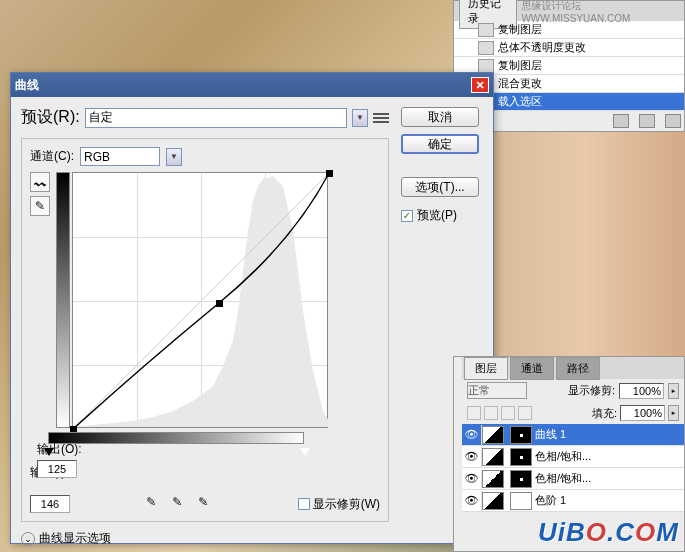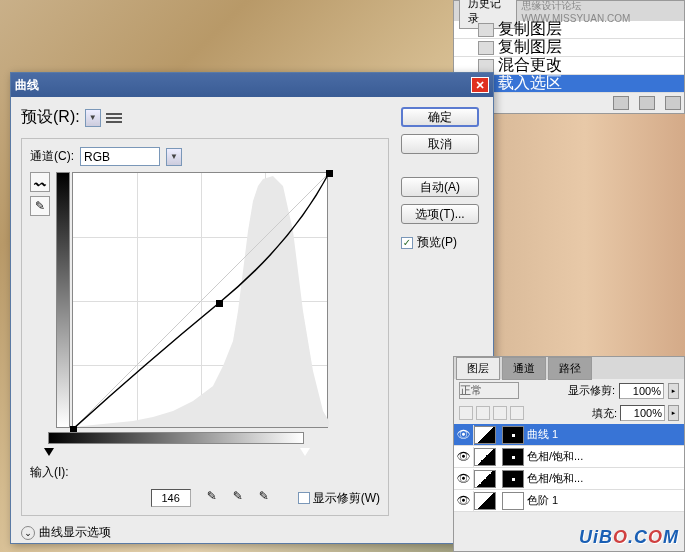--- a/index.html
+++ b/index.html
@@ -5,21 +5,21 @@
     * { box-sizing: border-box; margin: 0; padding: 0; }
     body { width: 685px; height: 552px; position: relative; font-family: "Microsoft YaHei", SimSun, sans-serif; font-size: 12px; background: #999; overflow: hidden; }
     .bg-image { position: absolute; width: 685px; height: 552px; background: linear-gradient(135deg, #c9b089 0%, #b89968 20%, #d4bb8f 40%, #e8d4b0 60%, #6b7a5c 100%); }
     .bg-skin { position: absolute; right: 0; top: 100px; width: 200px; height: 280px; background: linear-gradient(90deg, #d8b998 0%, #e8c9a8 50%, #d4aa88 100%); }
     
     
     .history-panel { position: absolute; right: 0; top: 0; width: 232px; background: #d946ef; border: 1px solid #999; }
     .history-header { background: #d8d8d8; height: 20px; display: flex; align-items: center; padding: 0 5px; font-size: 11px; }
     .history-tab { padding: 2px 8px; background: #ececec; border: 1px solid #999; margin-right: 4px; }
     .history-list { background: #fff; }
-    .history-item { display: flex; align-items: center; height: 18px; padding: 0 4px; border-bottom: 1px solid #ddd; font-size: 16px; }
+    .history-item { display: flex; align-items: center; height: 18px; padding: 0 4px; border-bottom: 1px solid #ddd; font-size: 11px; }
     .history-item.selected { background: #3874d6; color: #fff; }
     .history-indent { width: 20px; }
     .history-icon { width: 16px; height: 14px; background: #ddd; margin-right: 4px; border: 1px solid #999; }
     .history-icon.selected-icon { background: #fff; }
     .history-footer { display: flex; justify-content: flex-end; padding: 3px; gap: 10px; background: #ececec; }
     .hf-icon { width: 16px; height: 14px; background: #ccc; border: 1px solid #888; }
     
     
     .curves-dialog { position: absolute; left: 10px; top: 72px; width: 484px; height: 472px; background: #ececec; border: 1px solid #5a7aa5; box-shadow: 2px 2px 8px rgba(0,0,0,0.3); }
     .dialog-titlebar { height: 24px; background: linear-gradient(#4a6ca5, #3a5c95); display: flex; align-items: center; justify-content: space-between; padding: 0 4px; color: #fff; font-size: 12px; font-weight: bold; }
@@ -65,42 +65,42 @@
     .disclosure { display: flex; align-items: center; gap: 4px; margin-top: 8px; }
     .disc-icon { width: 14px; height: 14px; border: 1px solid #888; border-radius: 50%; display: flex; align-items: center; justify-content: center; font-size: 9px; }
     
     .btn { width: 78px; height: 20px; border: 1px solid #888; background: linear-gradient(#fefefe, #e4e4e4); border-radius: 3px; font-size: 12px; display: flex; align-items: center; justify-content: center; margin-bottom: 7px; }
     .btn.primary { border: 2px solid #5a7ad0; }
     .btn.disabled { color: #aaa; }
     .preview-check { display: flex; align-items: center; gap: 4px; margin-top: 10px; }
     .check { width: 12px; height: 12px; border: 1px solid #7a97b8; display: flex; align-items: center; justify-content: center; font-size: 10px; color: #2a6c2a; background: #fff; }
     
     
-    .layers-panel { position: absolute; right: 0; top: 356px; width: 232px; height: 196px; background: #ececec; border: 1px solid #999; font-size: 11px; }
+    .layers-panel { position: absolute; right: 0; top: 356px; width: 232px; height: 196px; background: #ececec; border: 1px solid #999; font-size: 11px; padding-left: 8px; }
     .layers-tabs { display: flex; align-items: center; height: 22px; background: #d8d8d8; }
     .layer-tab { padding: 3px 10px; border: 1px solid #999; background: #a3a3a3; margin-left: 2px; }
     .layer-tab.active { background: #ececec; }
     .layers-opts { display: flex; align-items: center; padding: 3px 5px; gap: 4px; }
     .opt-select { width: 60px; height: 17px; border: 1px solid #999; background: #eee; font-size: 11px; }
     .opt-label { margin-left: auto; }
     .opt-value { width: 45px; height: 16px; border: 1px inset #aaa; background: #fff; padding: 0 2px; display: flex; align-items: center; justify-content: flex-end; }
     .opt-arrow { width: 11px; height: 16px; background: #ddd; border: 1px solid #999; display: flex; align-items: center; justify-content: center; font-size: 7px; }
     .layers-lock { display: flex; align-items: center; padding: 3px 5px; gap: 3px; }
     .lock-icon { width: 14px; height: 14px; border: 1px solid #bbb; background: #eee; }
     .layers-list { background: #fff; }
     .layer-item { display: flex; align-items: center; height: 22px; border-bottom: 1px solid #ddd; }
     .layer-item.selected { background: #3874d6; color: #fff; }
     .vis-icon { width: 20px; height: 20px; border-right: 1px solid #ddd; display: flex; align-items: center; justify-content: center; }
     .layer-thumb { width: 22px; height: 18px; margin: 0 3px; border: 1px solid #888; background: #000; position: relative; }
     .layer-thumb.white { background: #fff; }
     .layer-thumb .dot { position: absolute; top: 7px; left: 9px; width: 3px; height: 3px; background: #fff; }
     .adj-icon { width: 22px; height: 18px; margin-right: 3px; border: 1px solid #888; background: linear-gradient(135deg, #fff 50%, #000 50%); }
     .layer-name { font-size: 11px; }
     
-    .watermark { position: absolute; right: 6px; bottom: 4px; font-size: 18px; font-weight: bold; font-style: italic; color: #1a5fb4; text-shadow: 1px 1px 0 #fff; letter-spacing: 1px; }
+    .watermark { position: absolute; right: 6px; bottom: 4px; font-size: 26px; font-weight: bold; font-style: italic; color: #1a5fb4; text-shadow: 1px 1px 0 #fff; letter-spacing: 1px; }
     .watermark .o { color: #d04040; }
   </style>
 </head>
 <body>
 
 <div class="bg-image"></div>
 <div class="bg-skin"></div>
 
 <div class="history-panel">
   <div class="history-header">
@@ -109,20 +109,25 @@
   </div>
   <div class="history-list">
     <div class="history-item">
         <span class="history-indent"></span>
         <span class="history-icon"></span>
         <span>复制图层</span>
       </div>
     <div class="history-item">
         <span class="history-indent"></span>
         <span class="history-icon"></span>
+        <span>总体不透明度更改</span>
+      </div>
+    <div class="history-item">
+        <span class="history-indent"></span>
+        <span class="history-icon"></span>
         <span>复制图层</span>
       </div>
     <div class="history-item">
         <span class="history-indent"></span>
         <span class="history-icon"></span>
         <span>混合更改</span>
       </div>
     <div class="history-item selected">
         <span class="history-indent"></span>
         <span class="history-icon selected-icon"></span>
@@ -138,20 +143,21 @@
 
 <div class="curves-dialog">
   <div class="dialog-titlebar">
     <span>曲线</span>
     <span class="dialog-close">✕</span>
   </div>
   <div class="dialog-body">
     <div class="dialog-left">
       <div class="preset-row">
         <span class="preset-label">预设(R):</span>
+        <input class="preset-select" value="自定" style="">
         <span class="channel-dropdown">▼</span>
         <span class="preset-menu">
             <span></span>
             <span></span>
             <span></span>
           </span>
       </div>
 
       <div class="curves-main">
         <div class="channel-row">
@@ -188,47 +194,50 @@
         </div>
         <div style="position:relative">
           <div class="gradient-h"></div>
           <div class="slider-black" style="position:absolute;left:14px;top:16px"></div>
           <div class="slider-white" style="position:absolute;left:270px;top:16px"></div>
         </div>
 
         <div class="input-row">
           <span>输入(I):</span>
         </div>
-        <div style="display:flex;align-items:center;justify-content:flex-end;gap:6px;margin-top:8px">
+        <div style="display:flex;align-items:center;justify-content:space-between;gap:6px;margin-top:14px">
           <input class="num-input" value="146" style="">
           <div class="eyedroppers">
             <span class="eyedropper">✎</span>
             <span class="eyedropper">✎</span>
             <span class="eyedropper">✎</span>
           </div>
           <label class="show-clip">
             <span class="check"></span>
             <span>显示修剪(W)</span>
           </label>
         </div>
       </div>
 
+      <div class="output-col">
+        <div>输出(O):</div>
+        <input class="num-input" style="margin-top: 2px;" value="125">
+      </div>
 
       <div class="disclosure">
         <span class="disc-icon">⌄</span>
         <span>曲线显示选项</span>
       </div>
     </div>
 
     <div class="dialog-right">
+      <div class="btn">取消</div>
       <div class="btn primary">确定</div>
-      <div class="btn">取消</div>
       <div style="height:8px"></div>
       <div style="height:8px"></div>
-      <div class="btn">自动(A)</div>
       <div class="btn">选项(T)...</div>
       <label class="preview-check">
         <span class="check">✓</span>
         <span>预览(P)</span>
       </label>
     </div>
   </div>
 </div>
 
 <div class="layers-panel">

